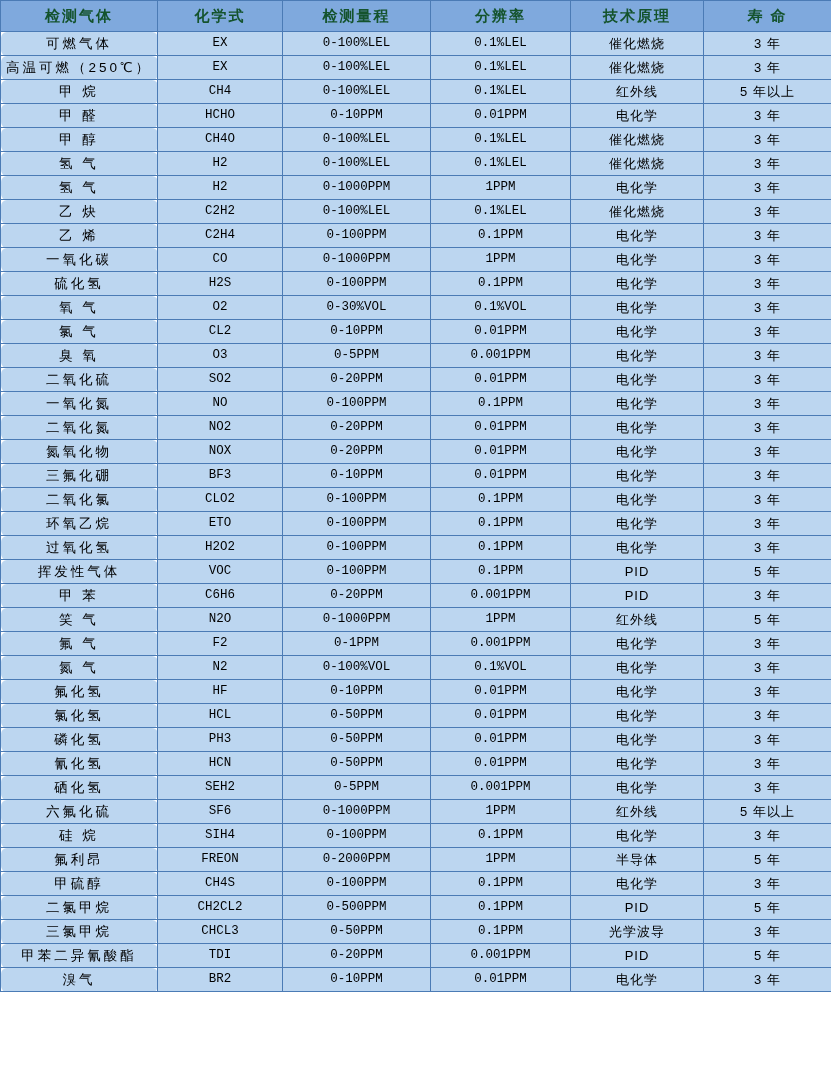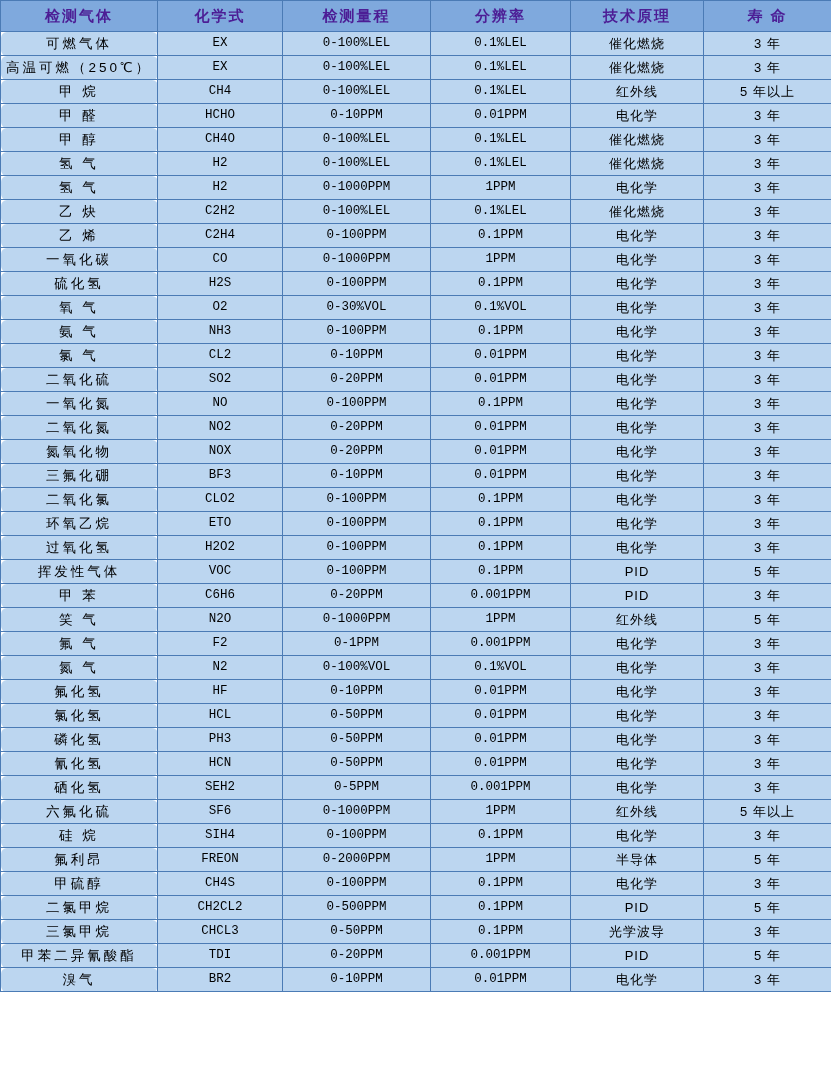--- a/index.html
+++ b/index.html
@@ -27,21 +27,21 @@
   #gas-table td {
     border: 1px solid #4b7bb5;
     text-align: center;
     vertical-align: middle;
     padding: 1px 2px;
     white-space: nowrap;
     overflow: hidden;
   }
   #gas-table thead th {
     background: #7fa9dd;
-    color: #4c1d95;
+    color: #14532d;
     font-size: 15px;
     font-weight: bold;
     height: 28px;
     letter-spacing: 2px;
     font-family: "Liberation Sans", sans-serif;
   }
   #gas-table tbody td {
     background: #bcd6f0;
     color: #000000;
     font-size: 13px;
@@ -181,32 +181,32 @@
       </tr>
       <tr>
         <td class="name">氧 气</td>
         <td class="formula">O2</td>
         <td class="range">0-30%VOL</td>
         <td class="res">0.1%VOL</td>
         <td class="tech">电化学</td>
         <td class="life">3 年</td>
       </tr>
       <tr>
-        <td class="name">氨 气</td>
-        <td class="formula">NH3</td>
-        <td class="range">0-100PPM</td>
-        <td class="res">0.1PPM</td>
-        <td class="tech">电化学</td>
-        <td class="life">3 年</td>
-      </tr>
-      <tr>
         <td class="name">氯 气</td>
         <td class="formula">CL2</td>
         <td class="range">0-10PPM</td>
         <td class="res">0.01PPM</td>
+        <td class="tech">电化学</td>
+        <td class="life">3 年</td>
+      </tr>
+      <tr>
+        <td class="name">臭 氧</td>
+        <td class="formula">O3</td>
+        <td class="range">0-5PPM</td>
+        <td class="res">0.001PPM</td>
         <td class="tech">电化学</td>
         <td class="life">3 年</td>
       </tr>
       <tr>
         <td class="name">二氧化硫</td>
         <td class="formula">SO2</td>
         <td class="range">0-20PPM</td>
         <td class="res">0.01PPM</td>
         <td class="tech">电化学</td>
         <td class="life">3 年</td>

